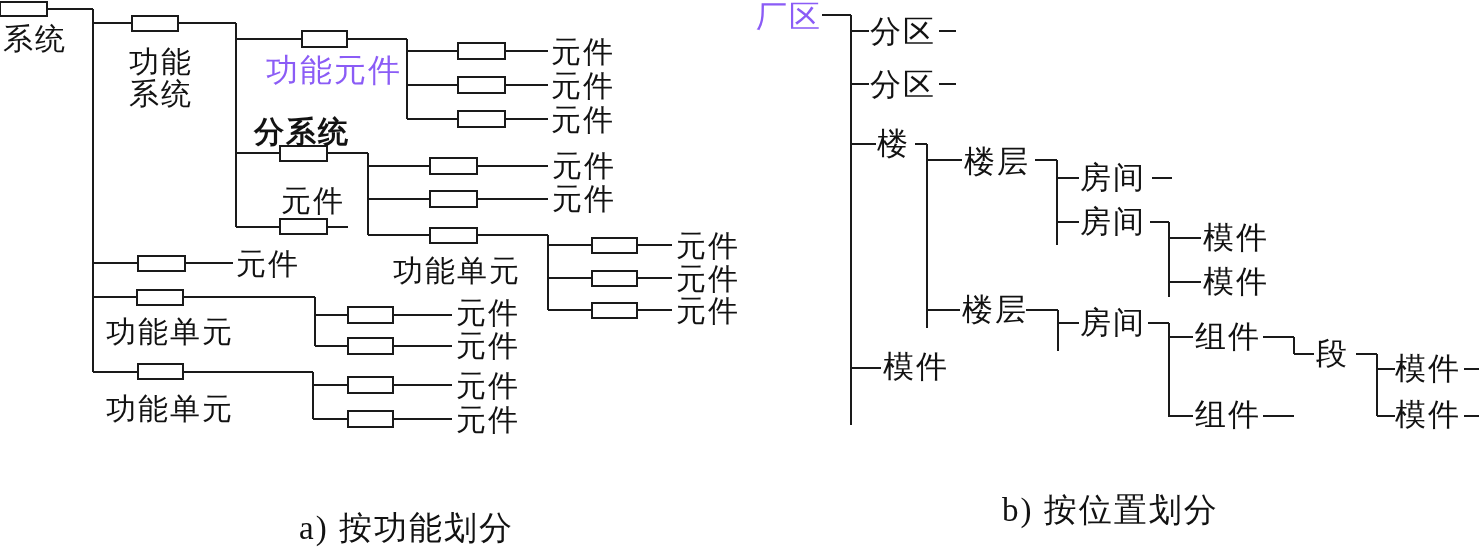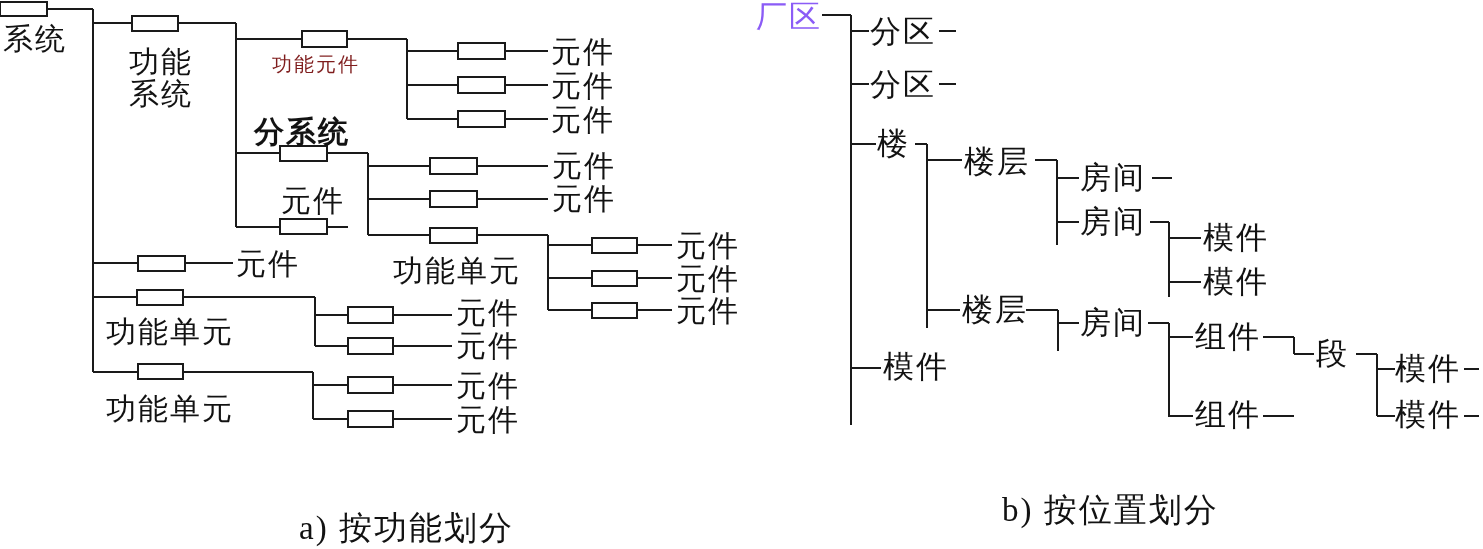--- a/index.html
+++ b/index.html
@@ -146,21 +146,21 @@
         <line x1="1464" y1="416" x2="1479" y2="416" stroke="#1a1a1a" stroke-width="2.2" shape-rendering="crispEdges"></line>
         <line x1="1169" y1="416" x2="1193" y2="416" stroke="#1a1a1a" stroke-width="2.2" shape-rendering="crispEdges"></line>
         <line x1="1263" y1="416" x2="1294" y2="416" stroke="#1a1a1a" stroke-width="2.2" shape-rendering="crispEdges"></line>
         <line x1="851" y1="368" x2="881" y2="368" stroke="#1a1a1a" stroke-width="2.2" shape-rendering="crispEdges"></line>
       </g>
     </svg>
   <div class="labels">
       <div class="node-label" style="left: 3px; top: 23px; font-size: 30px; color: rgb(18, 18, 18);">系统</div>
       <div class="node-label" style="left: 129px; top: 46px; font-size: 30px; color: rgb(18, 18, 18); width: 68px; text-align: left;">功能
 系统</div>
-      <div class="node-label" style="left: 272px; top: 54px; font-size: 20px; color: #7f1d1d;">功能元件</div>
+      <div class="node-label" style="left: 266px; top: 54px; font-size: 32px; color: #8b5cf6;">功能元件</div>
       <div class="node-label" style="left: 551px; top: 36px; font-size: 30px; color: rgb(18, 18, 18);">元件</div>
       <div class="node-label" style="left: 551px; top: 70px; font-size: 30px; color: rgb(18, 18, 18);">元件</div>
       <div class="node-label" style="left: 551px; top: 104px; font-size: 30px; color: rgb(18, 18, 18);">元件</div>
       <div class="node-label" style="left: 254px; top: 116px; font-size: 30px; color: rgb(18, 18, 18); font-weight: bold;">分系统</div>
       <div class="node-label" style="left: 552px; top: 150px; font-size: 30px; color: rgb(18, 18, 18);">元件</div>
       <div class="node-label" style="left: 552px; top: 183px; font-size: 30px; color: rgb(18, 18, 18);">元件</div>
       <div class="node-label" style="left: 281px; top: 185px; font-size: 30px; color: rgb(18, 18, 18);">元件</div>
       <div class="node-label" style="left: 393px; top: 255px; font-size: 30px; color: rgb(18, 18, 18);">功能单元</div>
       <div class="node-label" style="left: 676px; top: 230px; font-size: 30px; color: rgb(18, 18, 18);">元件</div>
       <div class="node-label" style="left: 676px; top: 263px; font-size: 30px; color: rgb(18, 18, 18);">元件</div>

